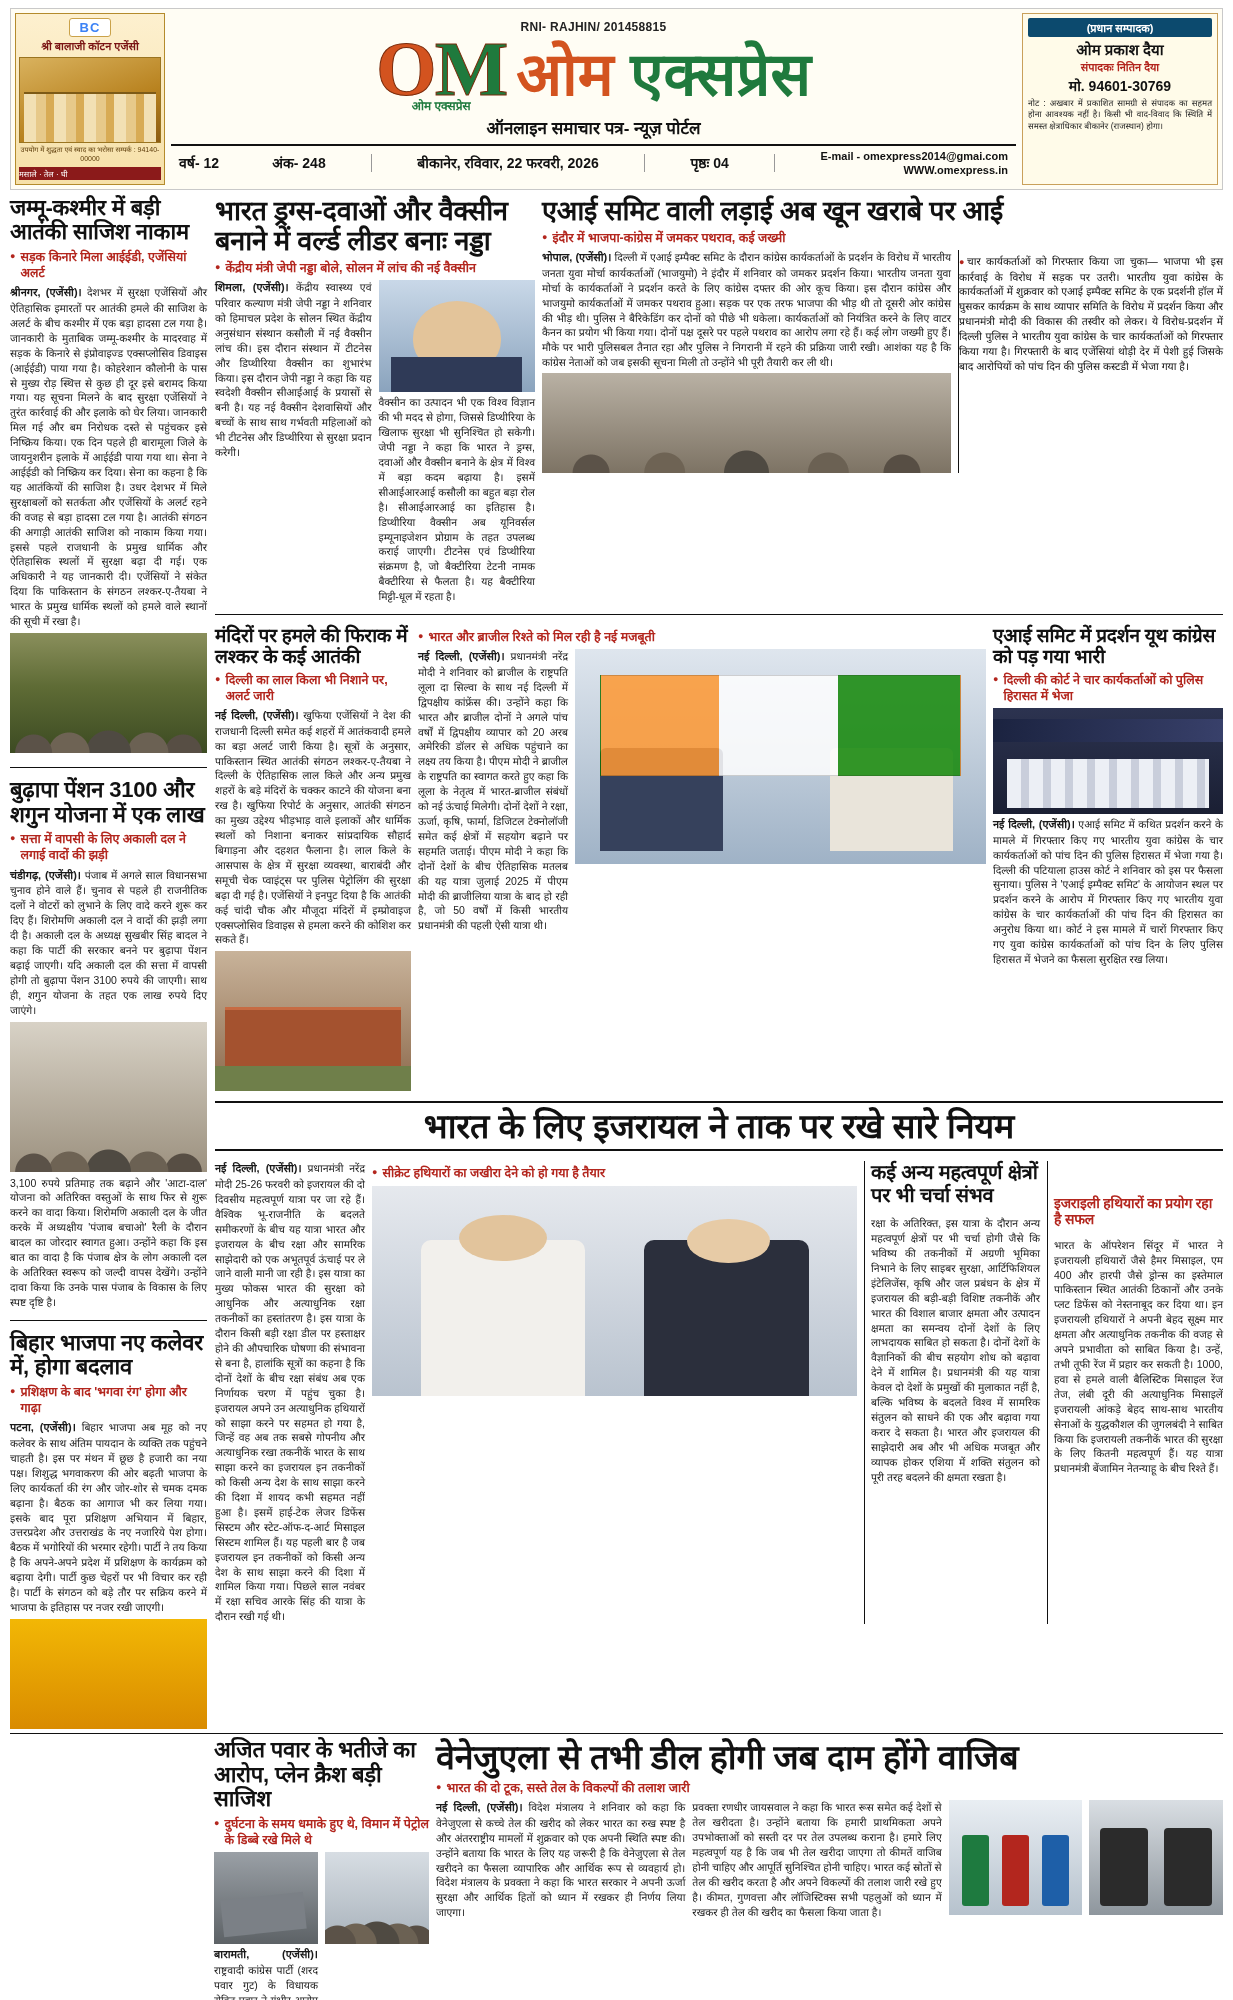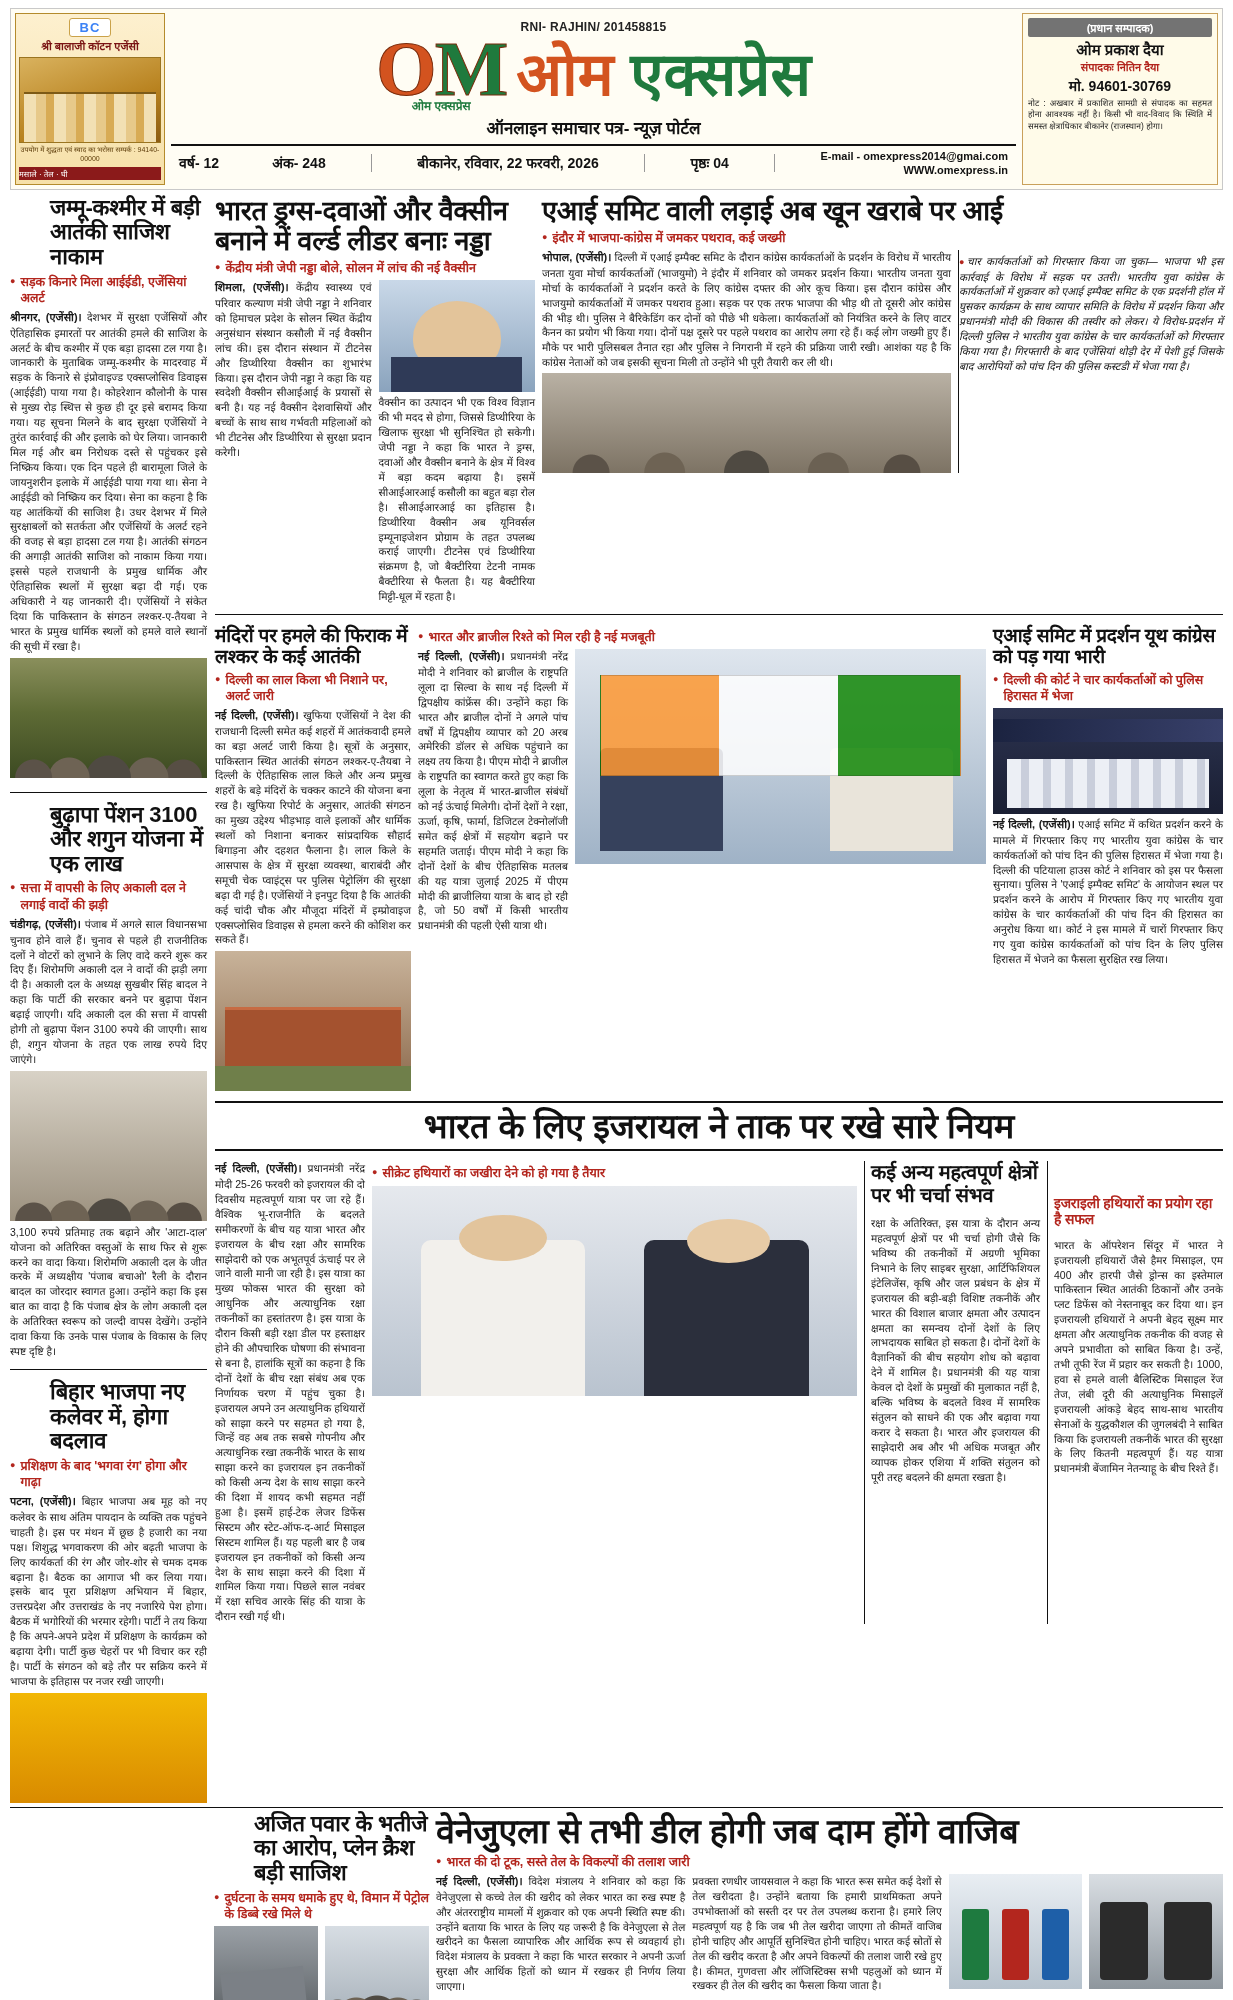--- a/index.html
+++ b/index.html
@@ -94,41 +94,41 @@
     font-size:14px; font-weight:bold;
   }
   .mast-bottom .cell { padding:0 8px; }
   .mast-bottom .sep { border-left:1px solid #999; height:18px; }
   .mast-bottom .email { font-size:11px; font-weight:bold; text-align:right; line-height:1.3;}
 
   .mast-right {
     width: 196px; border:1px solid #c9a05a; background:#fffbe9;
     padding:4px 5px; text-align:center;
   }
-  .mr-top { background:#737373; color:#fff; font-size:11px; font-weight:bold; padding:2px; border-radius:2px;}
+  .mr-top { background:#0c4a6e; color:#fff; font-size:11px; font-weight:bold; padding:2px; border-radius:2px;}
   .mr-name { font-size:15px; font-weight:bold; margin-top:2px;}
   .mr-sub { font-size:11px; color:#b3261e; font-weight:bold;}
   .mr-mob { font-size:14px; font-weight:bold; margin-top:2px;}
   .mr-note { font-size:8.5px; text-align:justify; line-height:1.35; margin-top:3px; color:#222;}
 
   
   .grid { display:flex; gap:8px; margin-top:6px; }
   .col { display:flex; flex-direction:column; gap:6px; }
   .c1 { width:197px; }
   .c2 { width:auto; flex:1; }
 
   hr.rule { border:0; border-top:1px solid #111; margin:4px 0; }
   .hdl {
     font-weight: bold;
     line-height: 1.12;
     letter-spacing: -0.2px;
   }
   .h-xl { font-size: 34px; }
   .h-lg { font-size: 27px; }
-  .h-md { font-size: 22px; margin-left: 40px; }
+  .h-md { font-size: 22px; }
   .h-sm { font-size: 19px; }
   .kicker {
     font-size: 12.5px; color:#b3261e; font-weight:bold; line-height:1.3;
     display:flex; gap:5px; margin:4px 0;
   }
   .kicker:before { content:"●"; color:#b3261e; font-size:9px; line-height:1.6; }
   .byline { font-size:11px; font-weight:bold; }
   .body {
     font-size: 10.5px; line-height: 1.42; text-align: justify; color:#1a1a1a;
   }
@@ -280,21 +280,21 @@
         </div>
 
         <div style="flex:1">
           <div class="hdl h-lg">एआई समिट वाली लड़ाई अब खून खराबे पर आई</div>
           <div class="kicker">इंदौर में भाजपा-कांग्रेस में जमकर पथराव, कई जख्मी</div>
           <div class="flexrow">
             <div style="flex:1.55">
               <div class="body"><span class="byline">भोपाल, (एजेंसी)।</span> <span>दिल्ली में एआई इम्पैक्ट समिट के दौरान कांग्रेस कार्यकर्ताओं के प्रदर्शन के विरोध में भारतीय जनता युवा मोर्चा कार्यकर्ताओं (भाजयुमो) ने इंदौर में शनिवार को जमकर प्रदर्शन किया। भारतीय जनता युवा मोर्चा के कार्यकर्ताओं ने प्रदर्शन करते के लिए कांग्रेस दफ्तर की ओर कूच किया। इस दौरान कांग्रेस और भाजयुमो कार्यकर्ताओं में जमकर पथराव हुआ। सड़क पर एक तरफ भाजपा की भीड़ थी तो दूसरी ओर कांग्रेस की भीड़ थी। पुलिस ने बैरिकेडिंग कर दोनों को पीछे भी धकेला। कार्यकर्ताओं को नियंत्रित करने के लिए वाटर कैनन का प्रयोग भी किया गया। दोनों पक्ष दूसरे पर पहले पथराव का आरोप लगा रहे हैं। कई लोग जख्मी हुए हैं। मौके पर भारी पुलिसबल तैनात रहा और पुलिस ने निगरानी में रहने की प्रक्रिया जारी रखी। आशंका यह है कि कांग्रेस नेताओं को जब इसकी सूचना मिली तो उन्होंने भी पूरी तैयारी कर ली थी।</span></div>
               <div class="photo ph-crowd ph-people" style="height:100px;margin-top:3px;"></div>
             </div>
-            <div style="flex:1;border-left:1px solid #111;font-style:italic;">
+            <div style="flex:1;border-left:1px solid #111;">
               <div class="kicker" style="color:#111;font-weight:normal;font-size:10.5px;line-height:1.42;text-align:justify;display:block;">चार कार्यकर्ताओं को गिरफ्तार किया जा चुका— भाजपा भी इस कार्रवाई के विरोध में सड़क पर उतरी। भारतीय युवा कांग्रेस के कार्यकर्ताओं में शुक्रवार को एआई इम्पैक्ट समिट के एक प्रदर्शनी हॉल में घुसकर कार्यक्रम के साथ व्यापार समिति के विरोध में प्रदर्शन किया और प्रधानमंत्री मोदी की विकास की तस्वीर को लेकर। ये विरोध-प्रदर्शन में दिल्ली पुलिस ने भारतीय युवा कांग्रेस के चार कार्यकर्ताओं को गिरफ्तार किया गया है। गिरफ्तारी के बाद एजेंसियां थोड़ी देर में पेशी हुई जिसके बाद आरोपियों को पांच दिन की पुलिस कस्टडी में भेजा गया है।</div>
             </div>
           </div>
         </div>
       </div>
 
       <hr class="rule">
 
       <div class="flexrow">
 

